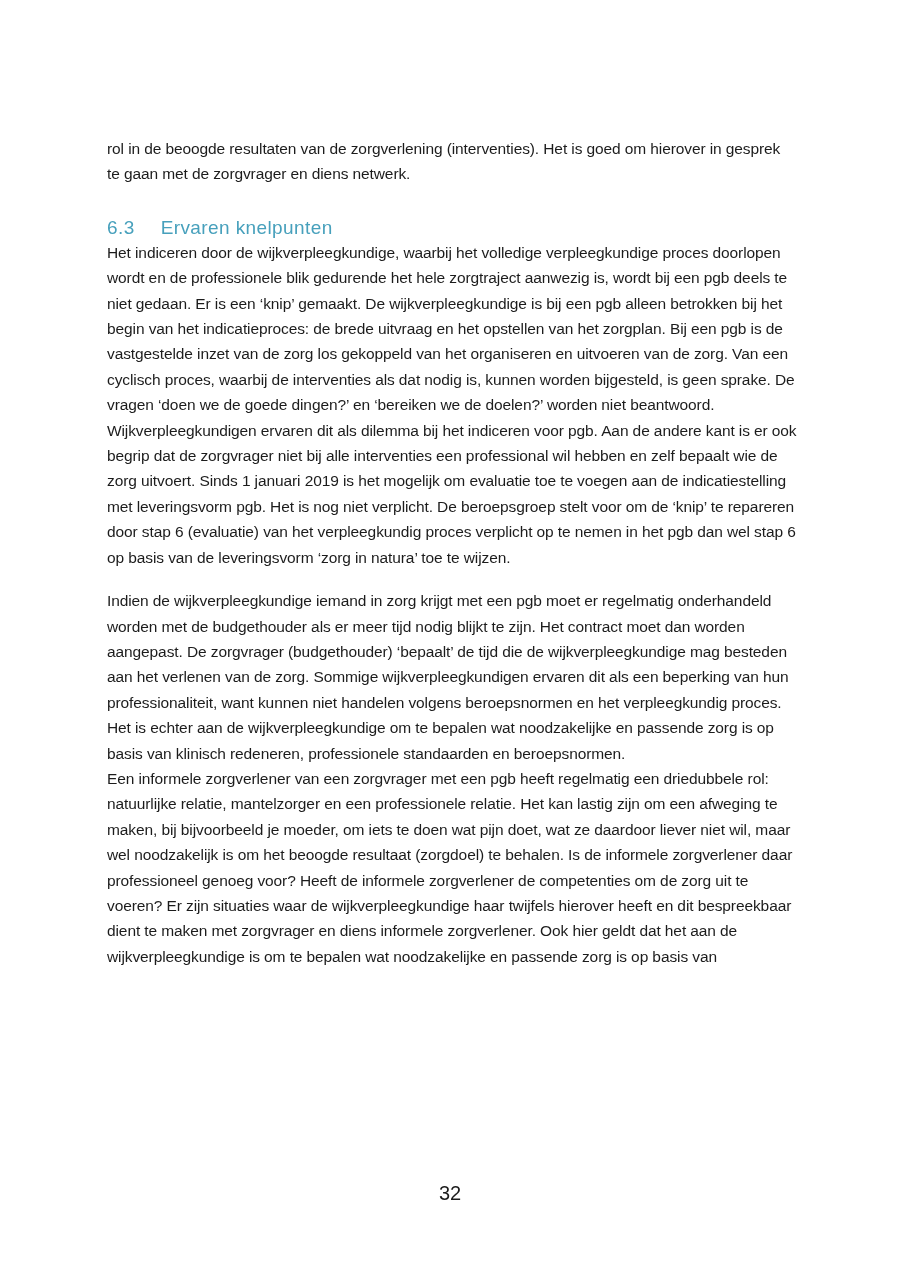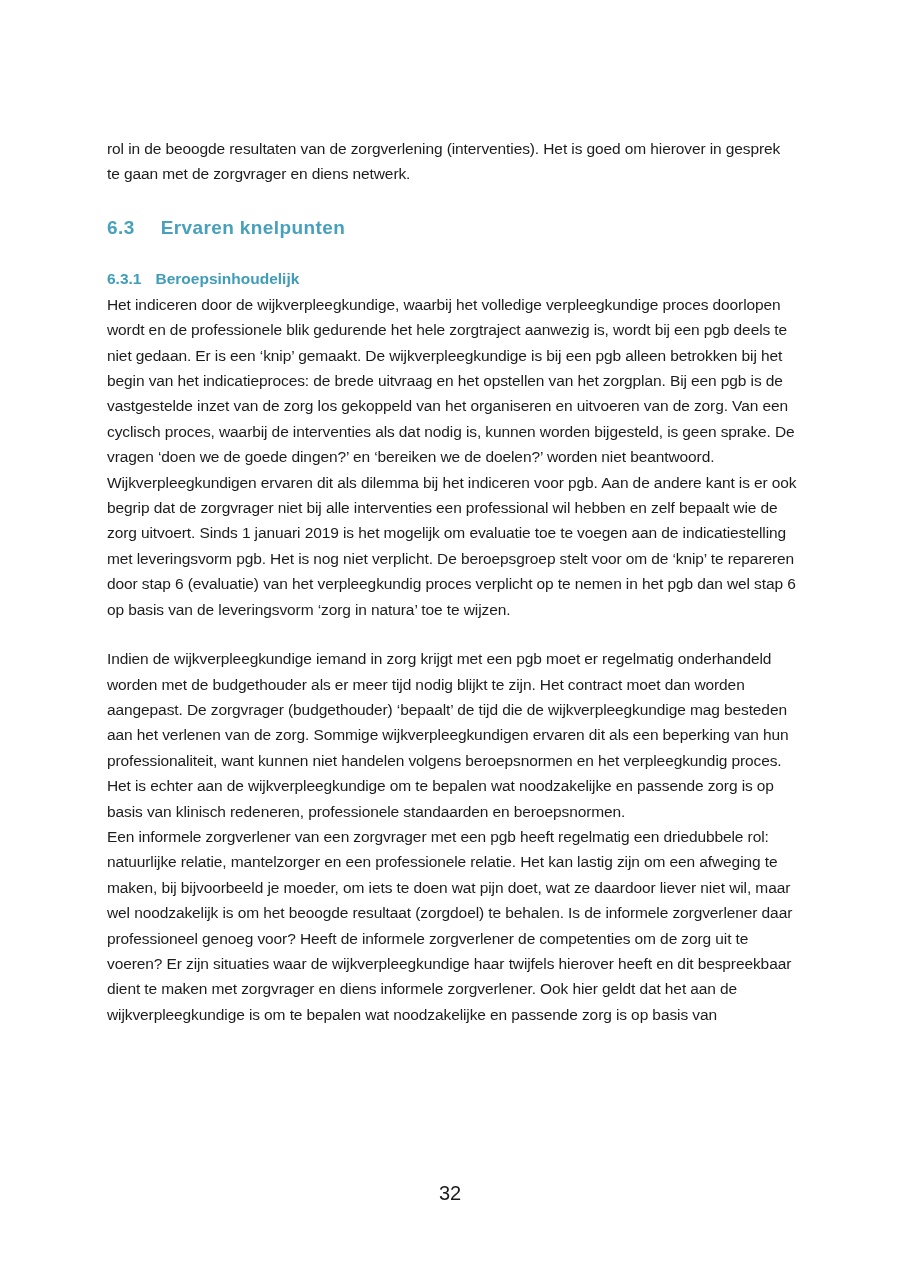--- a/index.html
+++ b/index.html
@@ -26,35 +26,35 @@
     font-size: 15.5px;
     line-height: 25.4px;
     color: #1c1c1c;
     letter-spacing: -0.1px;
   }
   .intro-paragraph { margin-bottom: 0; }
   .section-heading {
     margin-top: 29px;
     font-size: 19px;
     line-height: 24px;
-    font-weight: 700;
+    font-weight: 400;
     color: #47a0bc;
     letter-spacing: 0.4px;
   }
   .section-heading .heading-number { margin-right: 26px; }
   .subsection-heading {
     font-size: 15.5px;
     line-height: 21px;
     font-weight: 700;
     color: #3f9dba;
   }
   .subsection-heading .heading-number { margin-right: 14px; }
   .subsection-heading.first { margin-top: 28px; margin-bottom: 3px; }
   .subsection-heading.second { margin-top: 26px; margin-bottom: 3px; }
-  .paragraph-spacer { margin-top: 24px; }
+  .paragraph-spacer { margin-top: 18px; }
   .page-number {
     position: absolute;
     top: 1183px;
     left: 0;
     width: 900px;
     text-align: center;
     font-size: 20px;
     line-height: 20px;
     color: #1c1c1c;
   }
@@ -64,23 +64,20 @@
 
 <div class="page">
   <div class="content">
 
     <p class="body-text intro-paragraph">rol in de beoogde resultaten van de zorgverlening (interventies). Het is goed om hierover in gesprek te gaan met de zorgvrager en diens netwerk.</p>
 
     <h1 class="section-heading">
       <span class="heading-number">6.3</span><span>Ervaren knelpunten</span>
     </h1>
 
-    <h2 class="subsection-heading first">
-      <span class="heading-number">6.3.1</span><span>Beroepsinhoudelijk</span>
-    </h2>
 
     <p class="body-text">Het indiceren door de wijkverpleegkundige, waarbij het volledige verpleegkundige proces doorlopen wordt en de professionele blik gedurende het hele zorgtraject aanwezig is, wordt bij een pgb deels te niet gedaan. Er is een ‘knip’ gemaakt. De wijkverpleegkundige is bij een pgb alleen betrokken bij het begin van het indicatieproces: de brede uitvraag en het opstellen van het zorgplan. Bij een pgb is de vastgestelde inzet van de zorg los gekoppeld van het organiseren en uitvoeren van de zorg. Van een cyclisch proces, waarbij de interventies als dat nodig is, kunnen worden bijgesteld, is geen sprake. De vragen ‘doen we de goede dingen?’ en ‘bereiken we de doelen?’ worden niet beantwoord. Wijkverpleegkundigen ervaren dit als dilemma bij het indiceren voor pgb. Aan de andere kant is er ook begrip dat de zorgvrager niet bij alle interventies een professional wil hebben en zelf bepaalt wie de zorg uitvoert. Sinds 1 januari 2019 is het mogelijk om evaluatie toe te voegen aan de indicatiestelling met leveringsvorm pgb. Het is nog niet verplicht. De beroepsgroep stelt voor om de ‘knip’ te repareren door stap 6 (evaluatie) van het verpleegkundig proces verplicht op te nemen in het pgb dan wel stap 6 op basis van de leveringsvorm ‘zorg in natura’ toe te wijzen.</p>
 
     <p class="body-text paragraph-spacer">Indien de wijkverpleegkundige iemand in zorg krijgt met een pgb moet er regelmatig onderhandeld worden met de budgethouder als er meer tijd nodig blijkt te zijn. Het contract moet dan worden aangepast. De zorgvrager (budgethouder) ‘bepaalt’ de tijd die de wijkverpleegkundige mag besteden aan het verlenen van de zorg. Sommige wijkverpleegkundigen ervaren dit als een beperking van hun professionaliteit, want kunnen niet handelen volgens beroepsnormen en het verpleegkundig proces. Het is echter aan de wijkverpleegkundige om te bepalen wat noodzakelijke en passende zorg is op basis van klinisch redeneren, professionele standaarden en beroepsnormen.</p>
 
 
     <p class="body-text">Een informele zorgverlener van een zorgvrager met een pgb heeft regelmatig een driedubbele rol: natuurlijke relatie, mantelzorger en een professionele relatie. Het kan lastig zijn om een afweging te maken, bij bijvoorbeeld je moeder, om iets te doen wat pijn doet, wat ze daardoor liever niet wil, maar wel noodzakelijk is om het beoogde resultaat (zorgdoel) te behalen. Is de informele zorgverlener daar professioneel genoeg voor? Heeft de informele zorgverlener de competenties om de zorg uit te voeren? Er zijn situaties waar de wijkverpleegkundige haar twijfels hierover heeft en dit bespreekbaar dient te maken met zorgvrager en diens informele zorgverlener. Ook hier geldt dat het aan de wijkverpleegkundige is om te bepalen wat noodzakelijke en passende zorg is op basis van</p>
 
   </div>
 

